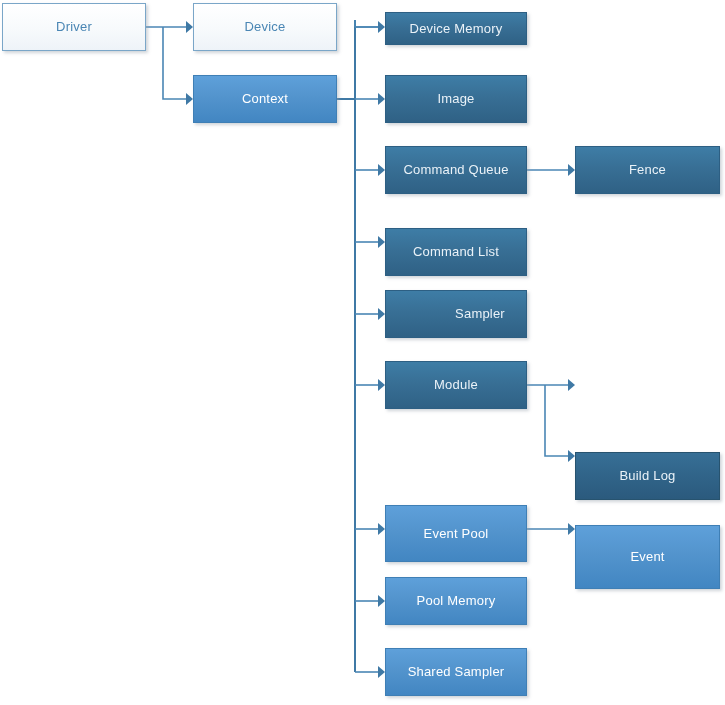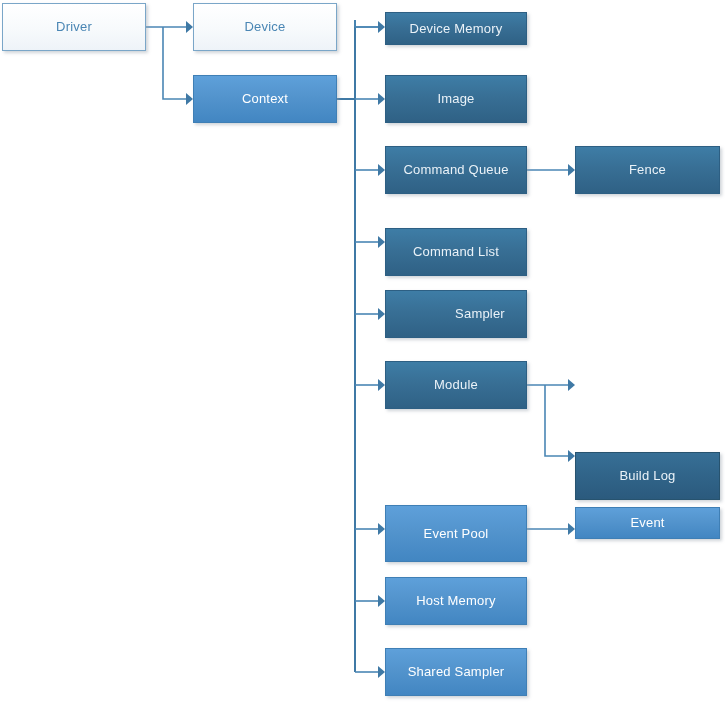--- a/index.html
+++ b/index.html
@@ -162,19 +162,19 @@
   <div class="node style-outline" style="left: 2px; top: 3px; width: 144px; height: 48px;">Driver</div>
   <div class="node style-outline" style="left: 193px; top: 3px; width: 144px; height: 48px;">Device</div>
   <div class="node style-lightblue" style="left: 193px; top: 75px; width: 144px; height: 48px;">Context</div>
   <div class="node style-darkblue" style="left: 385px; top: 12px; width: 142px; height: 33px;">Device Memory</div>
   <div class="node style-darkblue" style="left: 385px; top: 75px; width: 142px; height: 48px;">Image</div>
   <div class="node style-darkblue" style="left: 385px; top: 146px; width: 142px; height: 48px;">Command Queue</div>
   <div class="node style-darkblue" style="left: 385px; top: 228px; width: 142px; height: 48px;">Command List</div>
   <div class="node style-darkblue" style="left: 385px; top: 290px; width: 142px; height: 48px; padding-left: 48px;">Sampler</div>
   <div class="node style-darkblue" style="left: 385px; top: 361px; width: 142px; height: 48px;">Module</div>
   <div class="node style-lightblue" style="left: 385px; top: 505px; width: 142px; height: 57px;">Event Pool</div>
-  <div class="node style-lightblue" style="left: 385px; top: 577px; width: 142px; height: 48px;">Host Memory</div>
+  <div class="node style-lightblue" style="left: 385px; top: 577px; width: 142px; height: 48px;">Pool Memory</div>
   <div class="node style-lightblue" style="left: 385px; top: 648px; width: 142px; height: 48px;">Shared Sampler</div>
   <div class="node style-darkblue" style="left: 575px; top: 146px; width: 145px; height: 48px;">Fence</div>
   <div class="node style-deepblue" style="left: 575px; top: 432px; width: 145px; height: 48px; margin-top: 20px;">Build Log</div>
-  <div class="node style-lightblue" style="left: 575px; top: 507px; width: 145px; height: 32px; text-align: right;">Event</div>
+  <div class="node style-lightblue" style="left: 575px; top: 525px; width: 145px; height: 64px; text-align: right;">Event</div>
 
 </div>
 
 </body></html>

